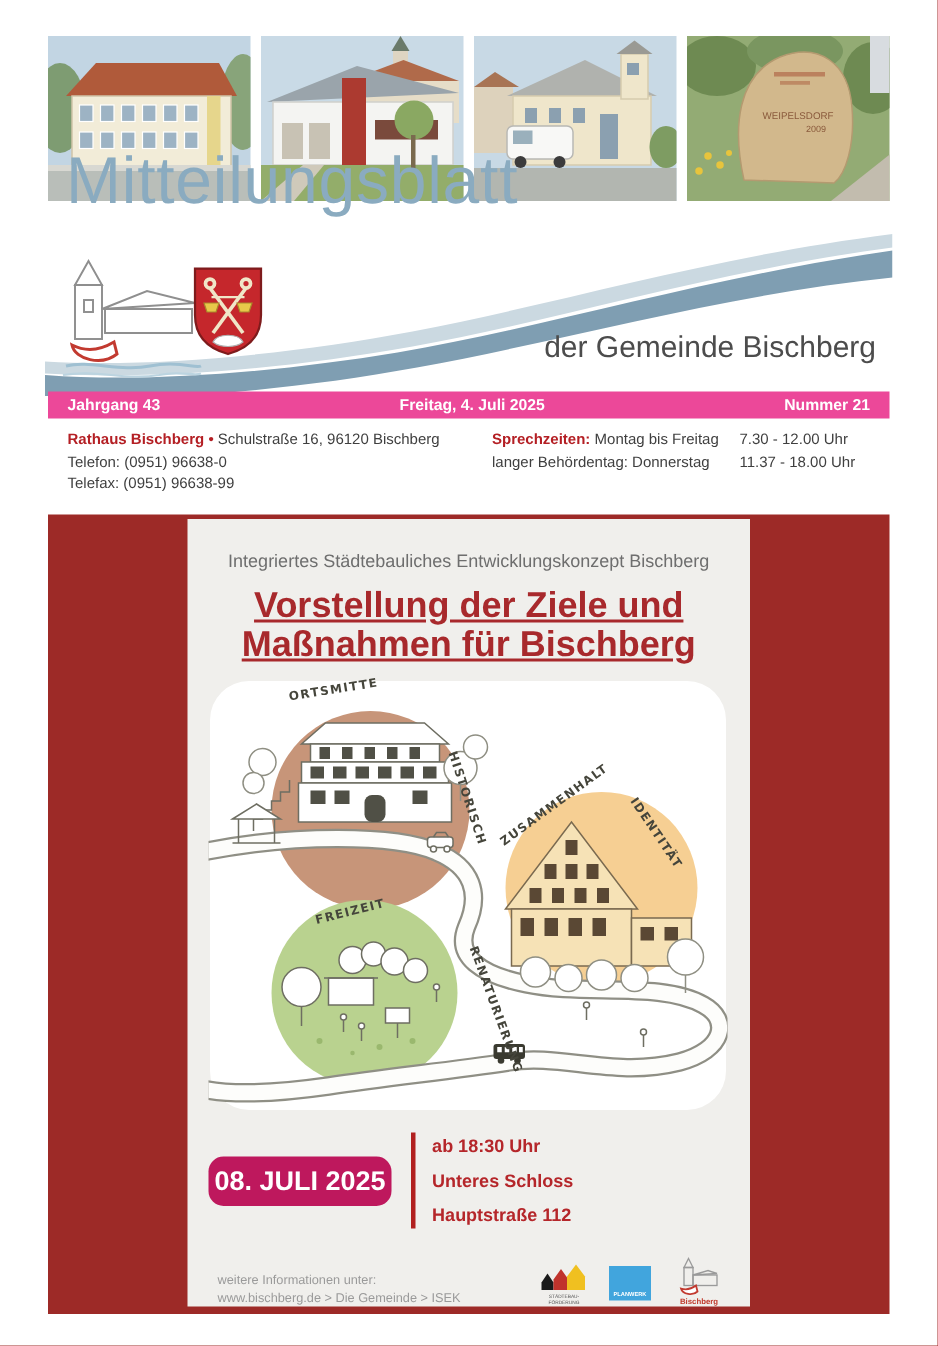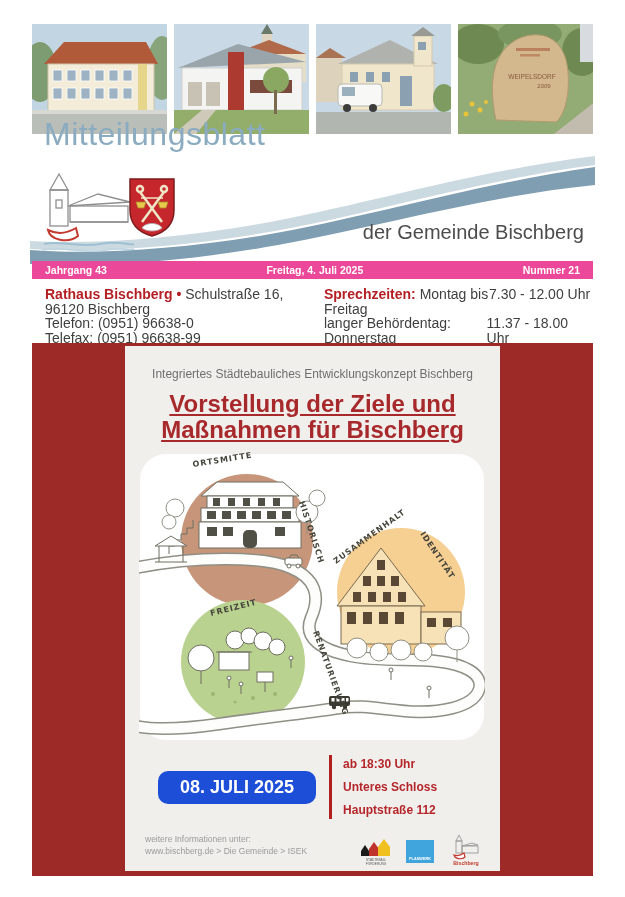--- a/index.html
+++ b/index.html
@@ -5,48 +5,48 @@
   html,body{margin:0;padding:0;}
   body{
     width:625px;height:897px;background:#ffffff;position:relative;overflow:hidden;
     font-family:"Liberation Sans", sans-serif;color:#3f3f3f;
   }
   svg{display:block;}
   
   .photos{position:absolute;left:32px;top:24px;width:561px;height:110px;display:flex;gap:7px;}
   .photo{flex:1;height:110px;overflow:hidden;}
   
-  .main-title{position:absolute;left:44px;top:116px;font-size:32px;letter-spacing:.5px;color:#8aabc0;font-weight:400;}
+  .main-title{position:absolute;left:44px;top:96px;font-size:44px;letter-spacing:.5px;color:#8aabc0;font-weight:400;}
   .swoosh{position:absolute;left:30px;top:156px;}
   .church-logo{position:absolute;left:40px;top:170px;}
   .coat{position:absolute;left:127px;top:176px;}
   .subtitle{position:absolute;right:41px;top:221px;font-size:20px;color:#4c4c4c;}
   
   .meta-bar{position:absolute;left:32px;top:261px;width:561px;height:18px;background:#ec4899;color:#ffffff;
     font-size:10.5px;font-weight:bold;display:flex;align-items:center;justify-content:space-between;
     padding:0 13px;box-sizing:border-box;}
   
-  .contact{position:absolute;left:32px;top:287px;width:561px;font-size:14px;line-height:14.5px;display:flex;}
+  .contact{position:absolute;left:32px;top:287px;width:561px;font-size:10px;line-height:14.5px;display:flex;}
   .contact-left{margin-left:13px;width:283px;}
   .red-bold{color:#b41f24;font-weight:bold;}
   .hours-row{display:flex;}
   .hours-label{width:165px;}
   
   .poster{position:absolute;left:32px;top:343px;width:561px;height:533px;background:#9d2a27;}
   .panel{position:absolute;left:93px;top:3px;width:375px;height:525px;background:#f0efec;}
   .kicker{margin:0;padding-top:21px;text-align:center;font-size:12px;color:#6e6e6e;}
   .headline{margin:10px 0 0 0;text-align:center;font-size:24px;font-weight:bold;color:#a8292c;line-height:26px;text-decoration:underline;}
   .illustration{position:absolute;left:14px;top:104px;}
   .event{position:absolute;left:0;top:406px;width:100%;height:70px;display:flex;align-items:center;}
-  .badge{margin-left:33px;background:#1d4ed8;color:#ffffff;font-size:18px;font-weight:bold;
-    padding:6px 22px;border-radius:10px;white-space:nowrap;}
+  .badge{margin-left:14px;background:#be185d;color:#ffffff;font-size:18px;font-weight:bold;
+    padding:6px 4px;border-radius:10px;white-space:nowrap;}
   .divider{width:3px;height:64px;background:#b1201f;margin-left:13px;}
   .details{margin-left:11px;color:#b5262a;font-weight:bold;font-size:12px;line-height:23px;}
   .poster-footer{position:absolute;left:20px;top:487px;width:338px;height:38px;display:flex;
-    justify-content:space-between;align-items:flex-start;}
+    justify-content:space-between;align-items:flex-end;}
   .info{font-size:8.5px;color:#9a9a9a;line-height:12px;}
   .logos{display:flex;gap:12px;align-items:flex-end;}
 </style>
 </head>
 <body>
 
 <div class="photos">
   <div class="photo">
     <svg viewBox="0 0 136 110" width="136" height="110">
       <rect width="136" height="110" fill="#c2d5e3"></rect>

